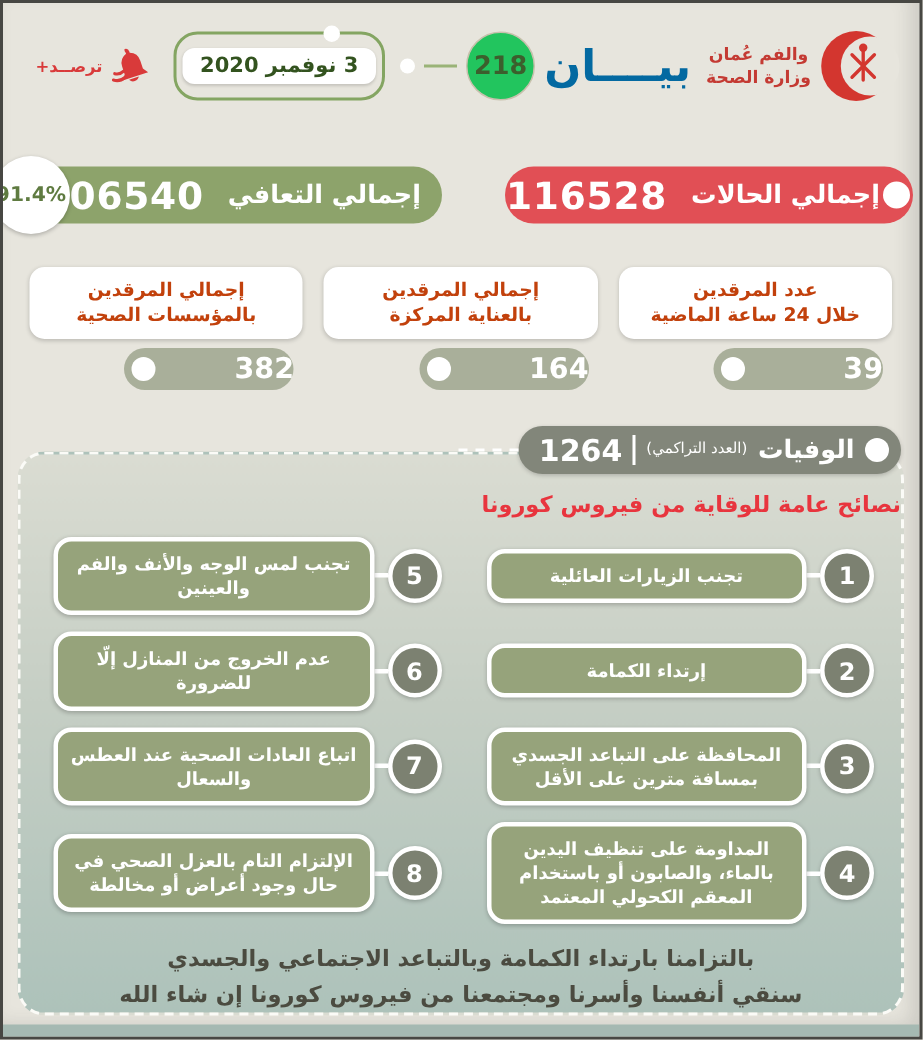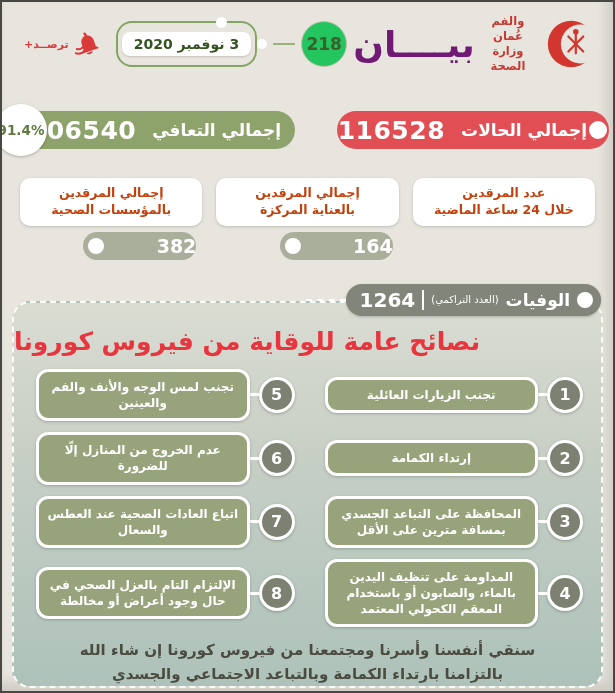--- a/index.html
+++ b/index.html
@@ -12,21 +12,21 @@
     direction:rtl;
     overflow:hidden;
     display:flex;
     flex-direction:column;
   }
   
   .header { display:flex; align-items:center; justify-content:space-between; padding:10px 12px 0 12px; height:74px; flex:0 0 auto; }
   .logo { display:flex; align-items:center; gap:4px; }
   .logo-text { color:#c43a33; font-weight:bold; font-size:11.5px; line-height:1.3; text-align:center; }
   .statement { display:flex; align-items:center; gap:6px; }
-  .statement-label { color:#701a75; font-weight:bold; font-size:36px; }
+  .statement-label { color:#0369a1; font-weight:bold; font-size:29px; }
   .statement-circle { width:46px; height:46px; background:#22c55e; border:1px solid #c8c1ad; border-radius:50%;
       display:flex; align-items:center; justify-content:center; color:#3c5f2d; font-weight:bold; font-size:17px; }
   .statement-line { width:22px; border-top:2px solid #9ab377; }
   .small-dot { width:10px; height:10px; background:#fff; border-radius:50%; }
   .date-group { display:flex; align-items:center; gap:12px; margin-left:10px; }
   .date-box { border:2px solid #84a562; border-radius:16px; padding:9px 4px; position:relative; }
   .date-box .top-dot { position:absolute; top:-6px; right:28px; width:11px; height:11px; background:#fff; border-radius:50%; }
   .date-pill { background:#fff; border-radius:8px; padding:4px 12px; color:#33531f; font-weight:bold; font-size:14px;
       box-shadow:0 1px 2px rgba(0,0,0,.15); white-space:nowrap; }
   .bell-wrap { display:flex; flex-direction:row; align-items:center; gap:1px; color:#d93a3a; font-weight:bold; font-size:11px; }
@@ -59,21 +59,21 @@
       padding:0 8px 0 14px; color:#fff; box-shadow:0 1px 3px rgba(0,0,0,.2); }
   .deaths-pill .edge-dot { width:16px; height:16px; background:#fff; border-radius:50%; }
   .deaths-main { font-weight:bold; font-size:17px; }
   .deaths-sub { font-size:10px; font-weight:normal; }
   .deaths-value { font-weight:bold; font-size:20px; }
   .deaths-dash { width:40px; border-top:2px dashed #fff; margin-left:4px; }
   
   .panel { flex:1; margin:0 10px 6px 10px; border:2px dashed #fbfbf7; border-radius:18px;
       background:linear-gradient(180deg,#dadcd2 0%, #c5cec4 45%, #adc2ba 100%);
       padding:24px 0 0 0; position:relative; z-index:1; }
-  .panel-title { text-align:left; color:#e8353e; font-weight:bold; font-size:25px; }
+  .panel-title { text-align:right; color:#e8353e; font-weight:bold; font-size:15px; }
   .tips-grid { display:grid; grid-template-columns:1fr 1fr; column-gap:30px; row-gap:11px; padding:13px 18px 0 22px; }
   .tip { display:flex; align-items:center; }
   .tip-num { width:36px; height:36px; border-radius:50%; background:#7c8171; border:3px solid #fff; color:#fff;
       font-weight:bold; font-size:16px; display:flex; align-items:center; justify-content:center; flex:0 0 auto;
       box-shadow:0 1px 3px rgba(0,0,0,.25); }
   .tip-link { width:9px; height:3px; background:#fff; flex:0 0 auto; }
   .tip-pill { flex:1; background:#96a37b; border:3px solid #fff; border-radius:12px; color:#fff; font-weight:bold;
       font-size:12px; line-height:1.35; text-align:center; padding:7px 5px; box-shadow:0 1px 3px rgba(0,0,0,.22); }
   .message { text-align:center; color:#4b4b40; font-weight:bold; font-size:15px; line-height:1.55; margin-top:12px; }
   
@@ -148,20 +148,24 @@
     <div class="percent-circle">91.4%</div>
   </div>
 </div>
 
 <div class="adm-row">
   <div class="adm-card">
     <div class="adm-label">
       <div>عدد المرقدين</div>
       <div>خلال 24 ساعة الماضية</div>
     </div>
+    <div class="adm-pill">
+      <span>39</span>
+      <span class="end-dot"></span>
+    </div>
   </div>
   <div class="adm-card">
     <div class="adm-label">
       <div>إجمالي المرقدين</div>
       <div>بالعناية المركزة</div>
     </div>
     <div class="adm-pill">
       <span>164</span>
       <span class="end-dot"></span>
     </div>
@@ -233,22 +237,22 @@
       <span class="tip-pill">المداومة على تنظيف اليدين بالماء، والصابون أو باستخدام المعقم الكحولي المعتمد</span>
     </div>
     <div class="tip">
       <span class="tip-num">8</span>
       <span class="tip-link"></span>
       <span class="tip-pill">الإلتزام التام بالعزل الصحي في حال وجود أعراض أو مخالطة</span>
     </div>
   </div>
 
   <div class="message">
+    <div>بالتزامنا بارتداء الكمامة وبالتباعد الاجتماعي والجسدي</div>
     <div>سنقي أنفسنا وأسرنا ومجتمعنا من فيروس كورونا إن شاء الله</div>
-    <div>بالتزامنا بارتداء الكمامة وبالتباعد الاجتماعي والجسدي</div>
   </div>
 </div>
 
 <div class="footer">
 
   <div class="f-item">
 
     <span>1212 - 24441999</span>
   </div>
 </div>

